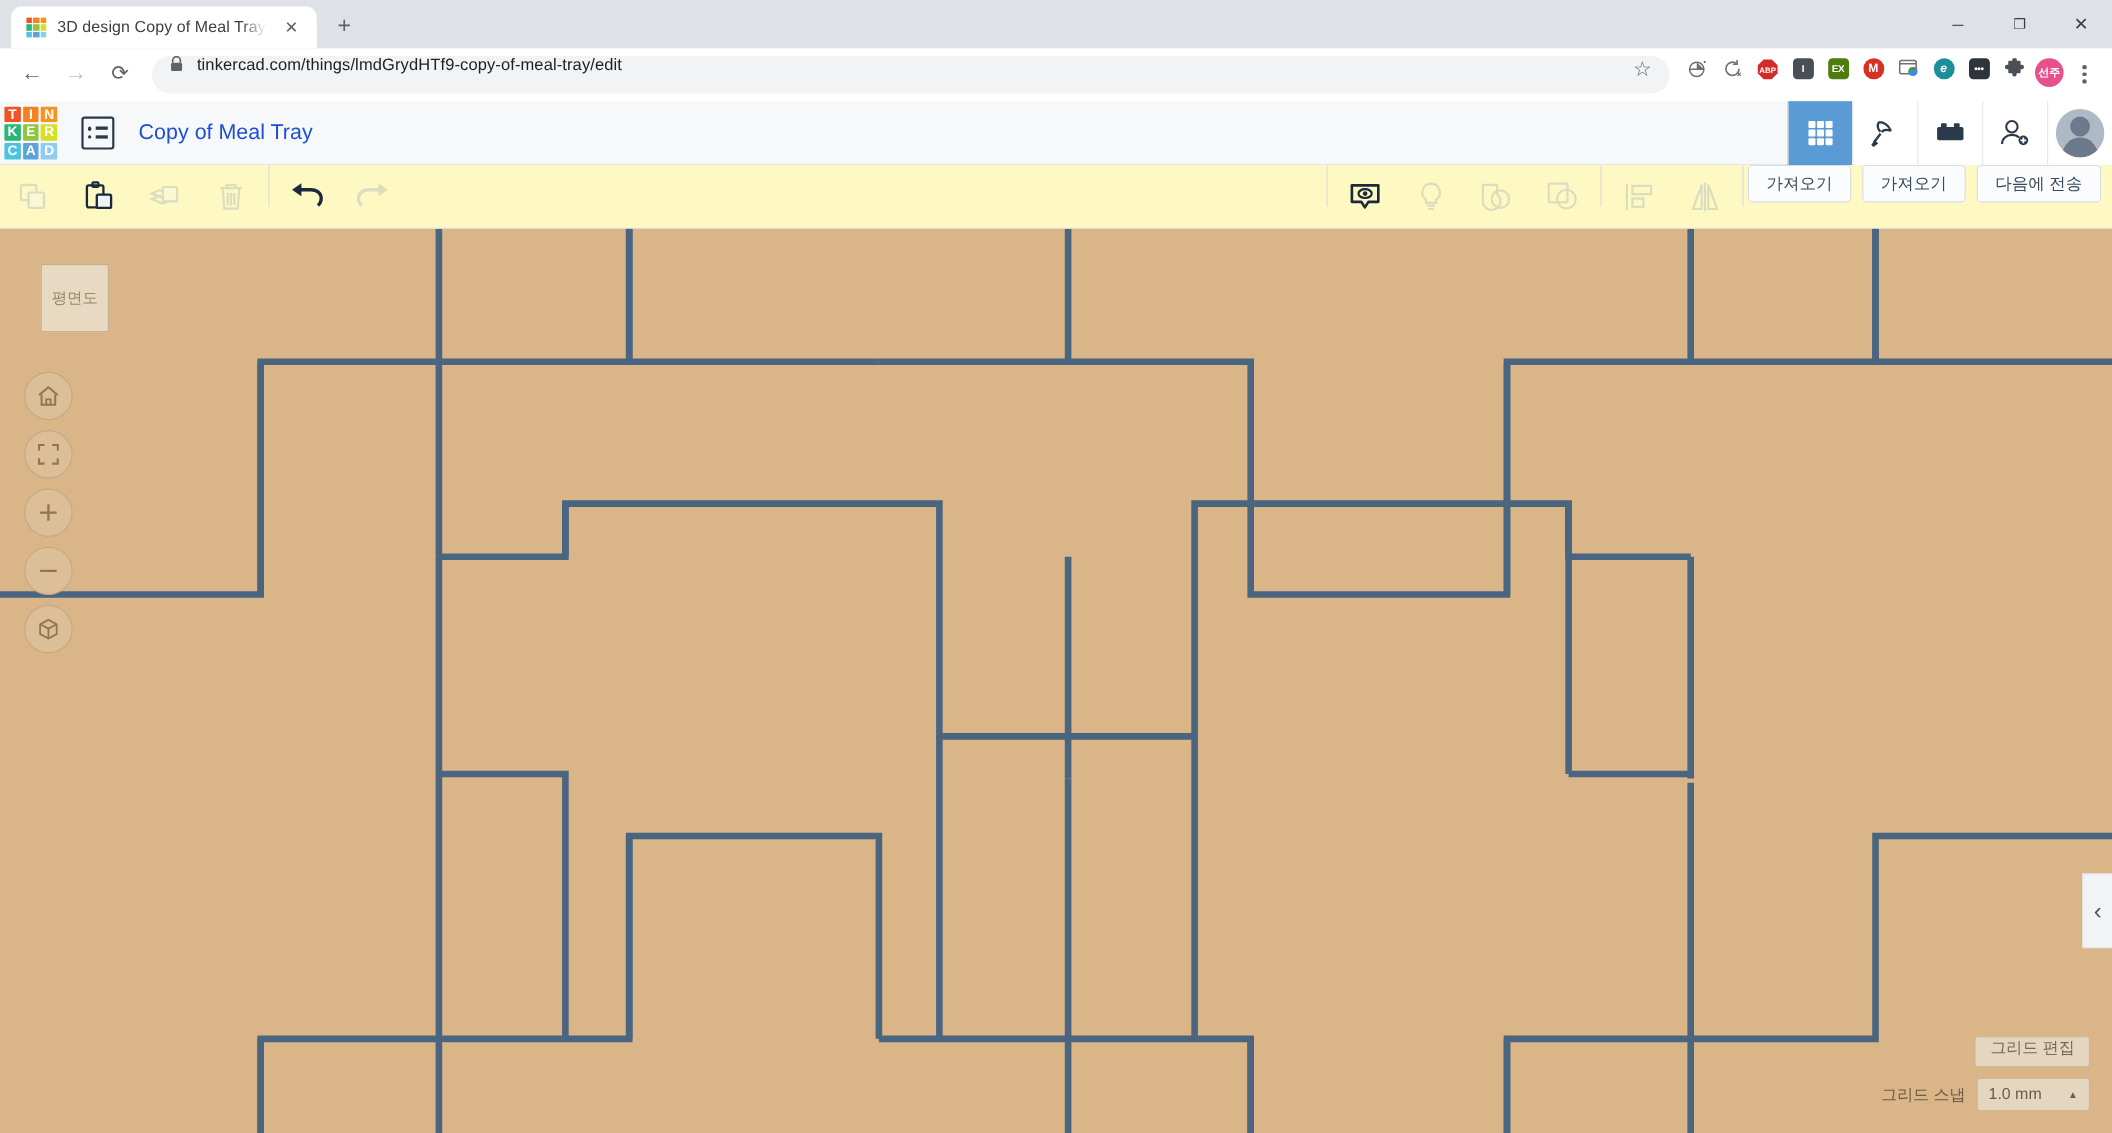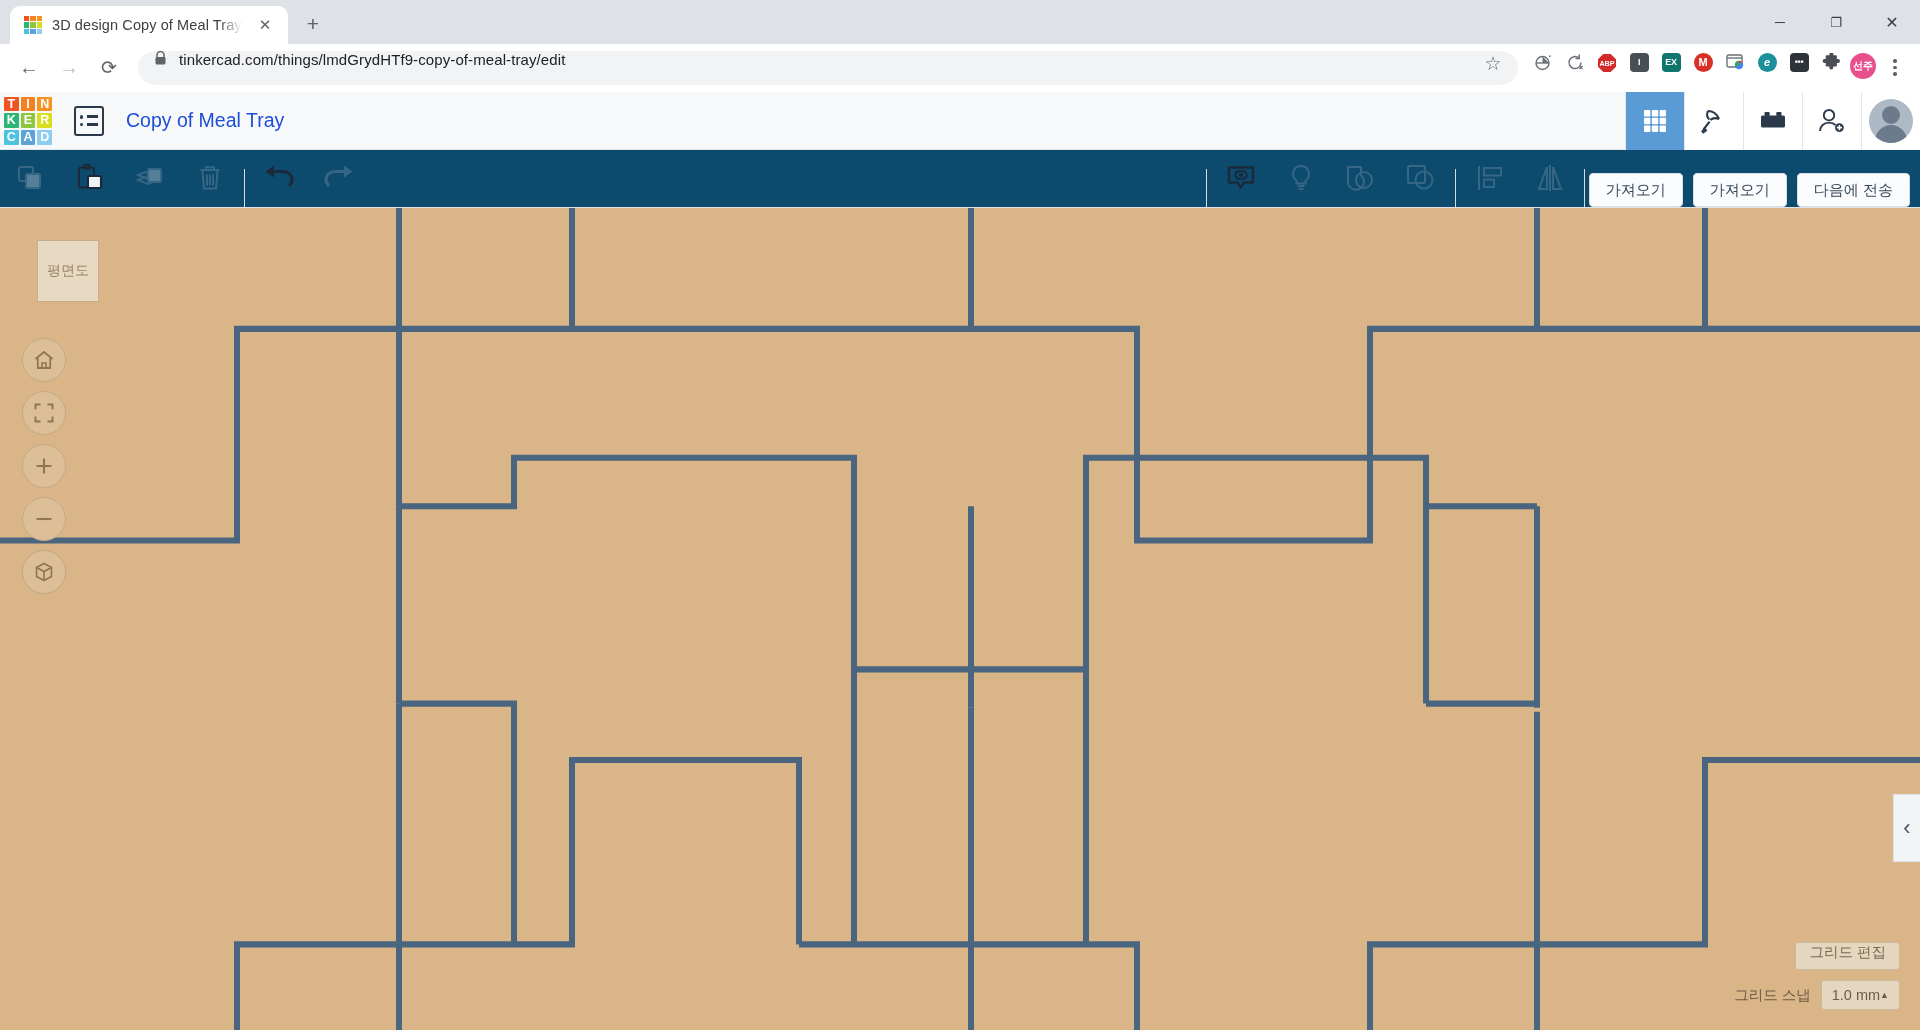--- a/index.html
+++ b/index.html
@@ -98,22 +98,22 @@
   .hdr-av { width: 59px; height: 58px; display: flex; align-items: center;
     justify-content: center; border-left: 1px solid #e4e7ea; background: #ffffff; }
   .hdr-av .circ { width: 44px; height: 44px; border-radius: 50%;
     background: #aeb9c6; overflow: hidden; position: relative; }
   .hdr-av .circ::before { content:''; position:absolute; width:18px; height:18px;
     border-radius:50%; background:#6b7b8c; left:13px; top:7px; }
   .hdr-av .circ::after { content:''; position:absolute; width:32px; height:24px;
     border-radius: 16px 16px 0 0; background:#6b7b8c; left:6px; top:26px; }
 
   .tc-toolbar {
-    height: 58px; background: #0c4a6e; border-bottom: 1px solid #dfe3e8;
-    display: flex; align-items: flex-end; flex: 0 0 58px;
+    height: 58px; background: #fef9c3; border-bottom: 1px solid #dfe3e8;
+    display: flex; align-items: flex-start; flex: 0 0 58px;
   }
   .tool { width: 60px; height: 58px; display: flex; align-items: center;
     justify-content: center; }
   .tool.dim { opacity: .32; }
   .tsep { width: 1px; height: 38px; background: #d7dbe0; margin: 0 4px; }
   .tbtn { height: 34px; padding: 0 16px; border: 1px solid #d9dde2; border-radius: 4px;
     background: #fbfcfd; color: #39495c; font-size: 15px; display: flex;
     align-items: center; margin-right: 10px; }
 
   
@@ -133,21 +133,21 @@
     display: flex; align-items: center; justify-content: center; color: #4a5560;
     font-size: 22px; }
   .grid-edit { position: absolute; right: 20px; bottom: 60px; height: 28px;
     padding: 0 13px; background: #e4d6bf; border: 1px solid #cbb99c; border-radius: 3px;
     display: flex; color: #7b6952; font-size: 14.5px; }
   .grid-snap { position: absolute; right: 20px; bottom: 20px; display: flex;
     align-items: center; gap: 10px; margin-top: 36px; }
   .grid-snap-label { color: #6d5c47; font-size: 14.5px; }
   .grid-snap-sel { height: 30px; padding: 0 10px; background: #e4d6bf;
     border: 1px solid #cbb99c; border-radius: 3px; display: flex; align-items: center;
-    gap: 0; color: #6d5c47; font-size: 14.5px; }
+    gap: 24px; color: #6d5c47; font-size: 14.5px; }
 </style>
 </head>
 <body>
 
 <div class="browser">
 
   <div class="tabstrip">
     <div class="tab">
       <span class="tab-favicon">
         <i style="background:#f05423"></i>
@@ -206,21 +206,21 @@
       <div class="ext">
         <svg width="20" height="20" viewBox="0 0 20 20">
             <polygon points="6.3,1 13.7,1 19,6.3 19,13.7 13.7,19 6.3,19 1,13.7 1,6.3" fill="#d32a2a"></polygon>
             <text x="10" y="13.4" font-family="Liberation Sans, sans-serif" font-size="7.2" font-weight="bold" fill="#fff" text-anchor="middle">ABP</text>
           </svg>
       </div>
       <div class="ext">
         <span class="ext-badge" style="background:#4a4f55">I</span>
       </div>
       <div class="ext">
-        <span class="ext-badge" style="background:#0f766e">EX</span>
+        <span class="ext-badge" style="background:#4d7c0f">EX</span>
       </div>
       <div class="ext">
         <span class="ext-circle" style="background:#d93025">M</span>
       </div>
       <div class="ext">
         <svg width="19" height="17" viewBox="0 0 19 17">
             <rect x="1" y="2" width="15" height="12" rx="1.6" fill="none" stroke="#6b7178" stroke-width="1.4"></rect>
             <path d="M1 5h15" stroke="#6b7178" stroke-width="1.4"></path>
             <circle cx="13" cy="12" r="4.2" fill="#4285f4"></circle>
             <path d="M13 7.8a4.2 4.2 0 013.6 2.1H13z" fill="#ea4335"></path>

